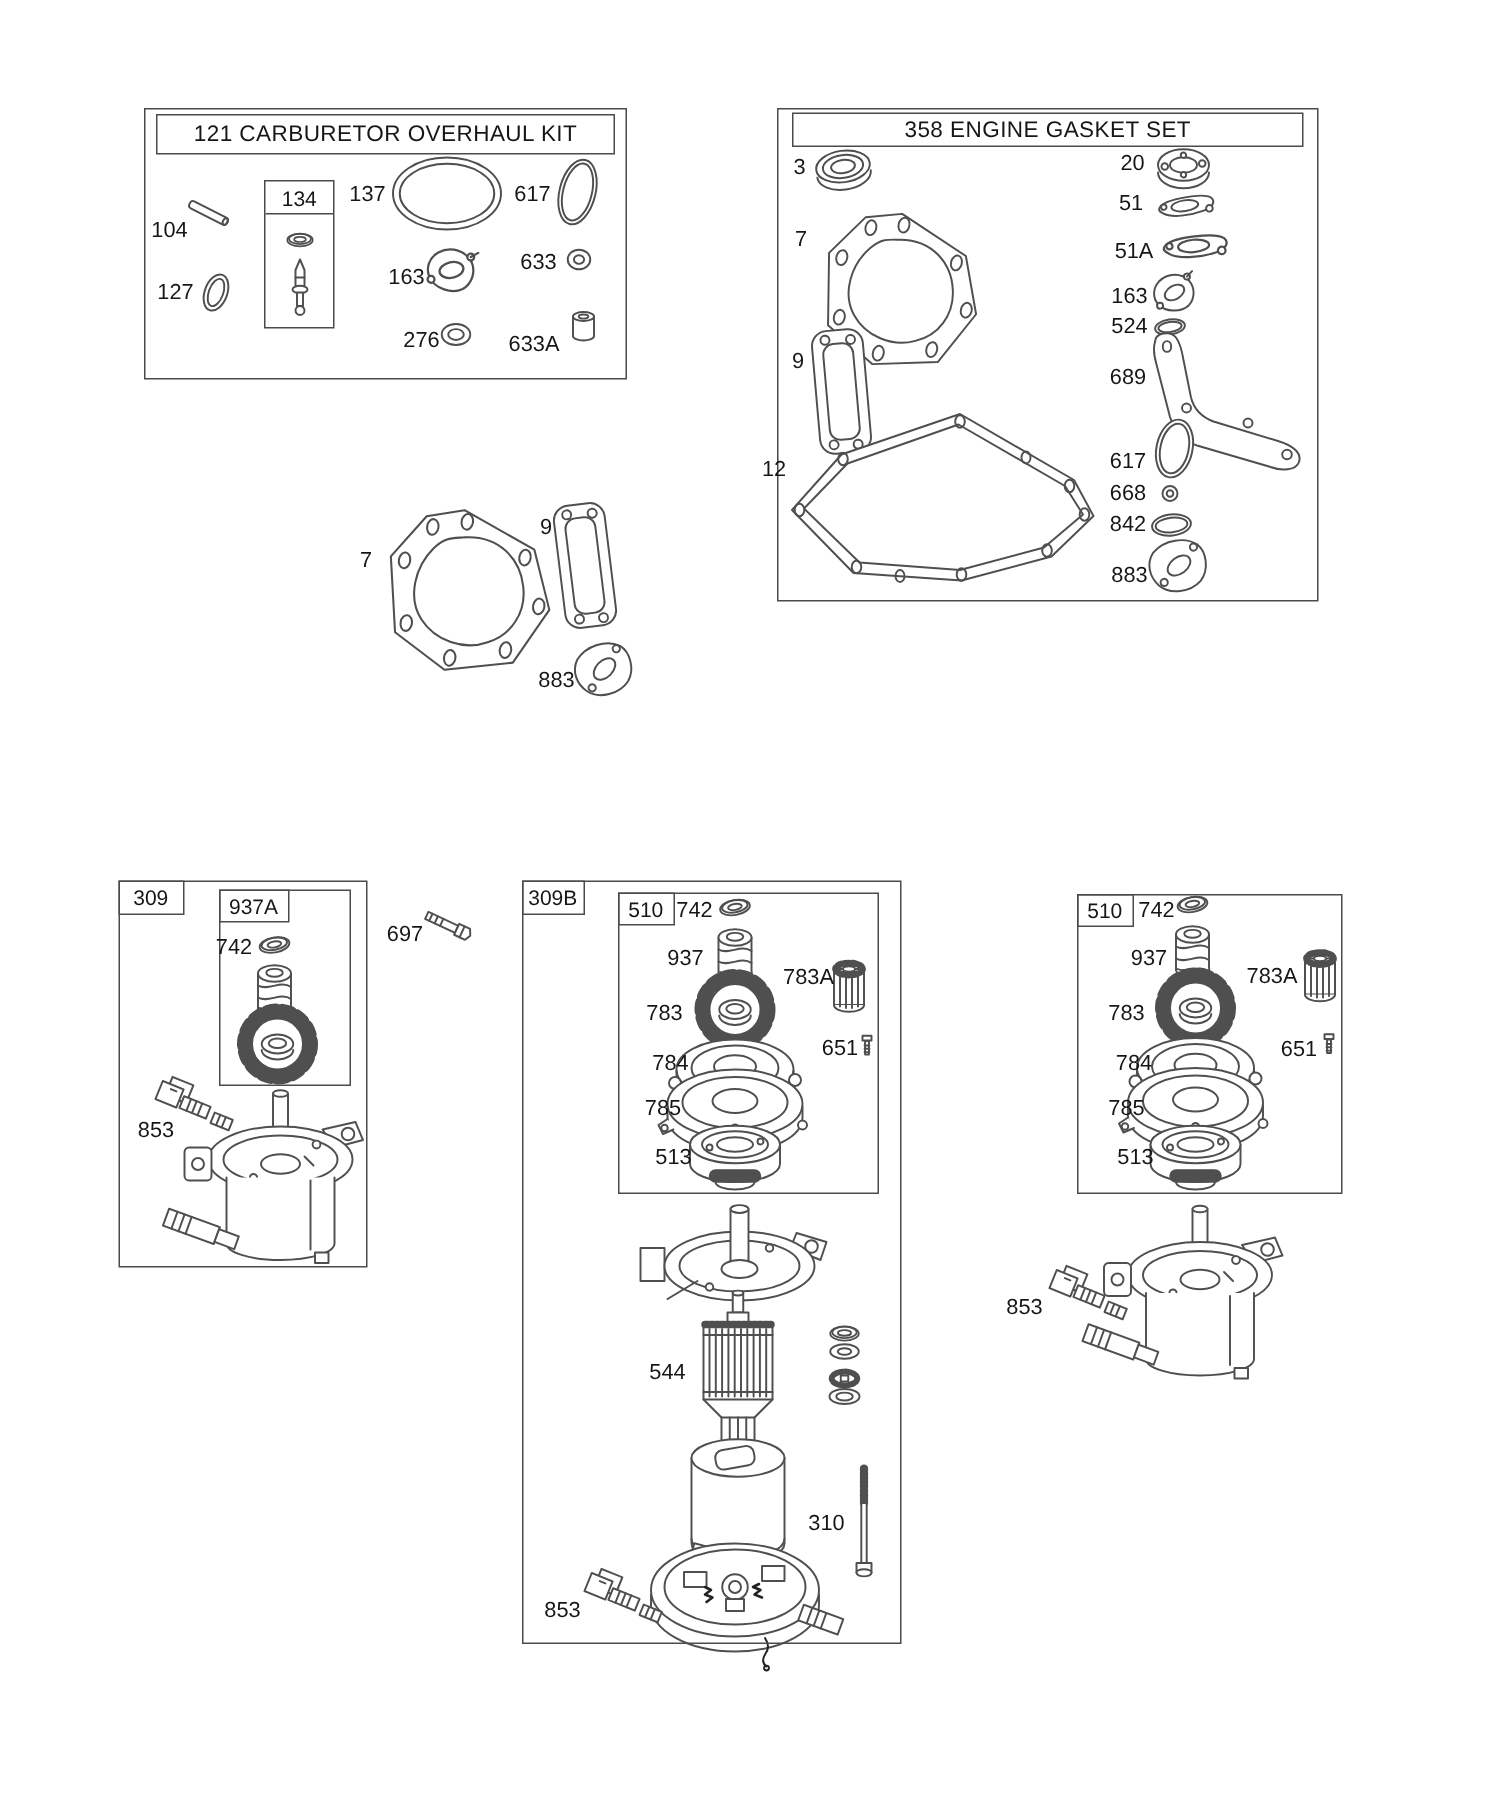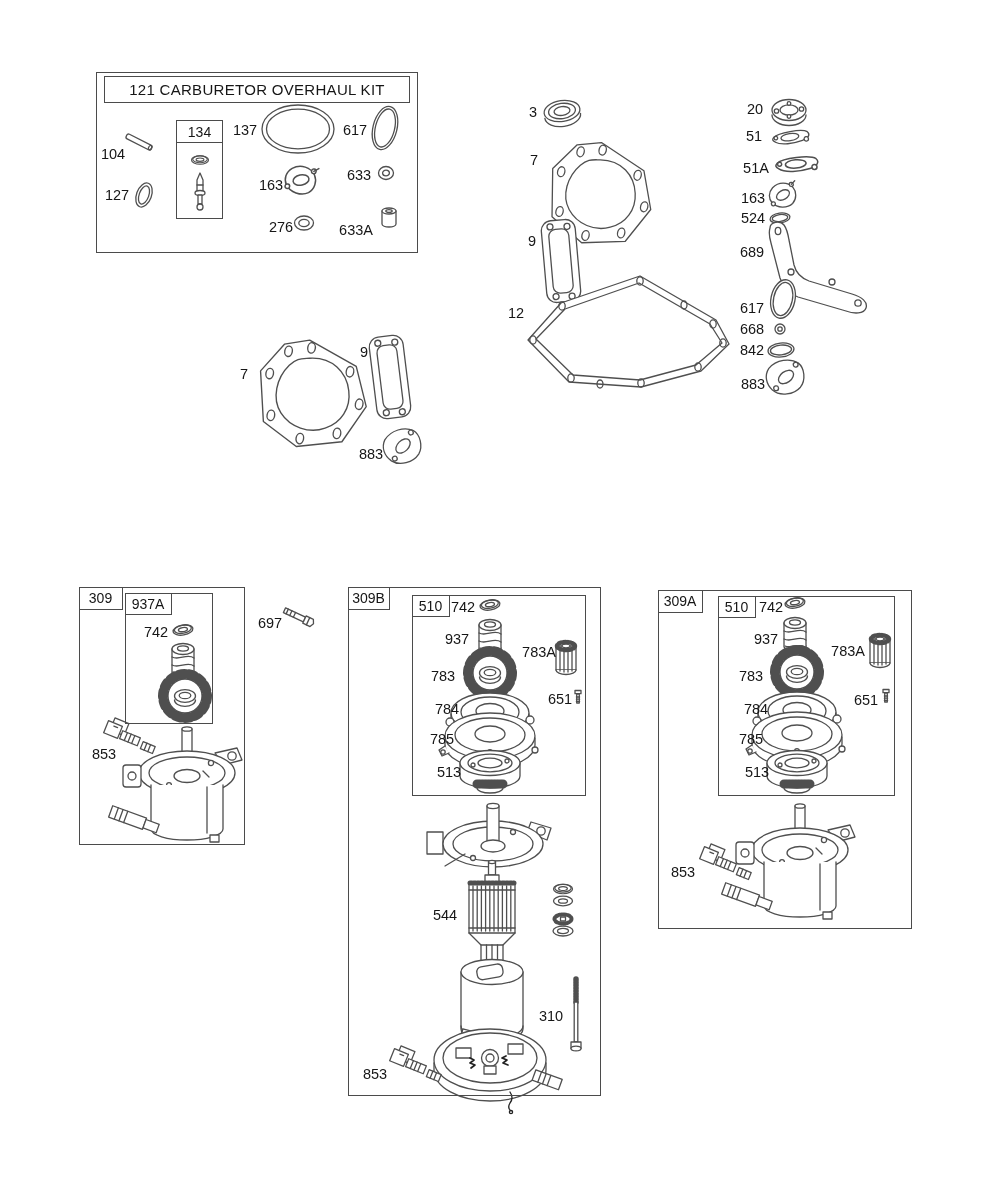--- a/index.html
+++ b/index.html
@@ -414,49 +414,49 @@
     <div class="titleband" style="left:7px;right:7px;top:3px;height:25px">
       <span>121 CARBURETOR OVERHAUL KIT</span>
     </div>
   </div>
   <div class="box" style="left:176px;top:88px;width:45px;height:97px">
     <div class="inner-head">
       <span>134</span>
     </div>
   </div>
 
+  <div class="box" style="left:518px;top:40px;width:359px;height:327px">
+    <div class="titleband" style="left:9px;right:9px;top:2px;height:21px">
+      <span>358 ENGINE GASKET SET</span>
+    </div>
+  </div>
 
 
   <div class="box" style="left:79px;top:555px;width:164px;height:256px">
     <div class="cornerlabel" style="width:42px;height:21px">
       <span>309</span>
     </div>
   </div>
-  <div class="box" style="left:125px;top:561px;width:86px;height:129px">
+  <div class="box" style="left:146px;top:561px;width:86px;height:129px">
     <div class="cornerlabel" style="width:45px;height:20px">
       <span>937A</span>
     </div>
   </div>
 
   <div class="box" style="left:348px;top:555px;width:251px;height:507px">
     <div class="cornerlabel" style="width:40px;height:21px">
       <span>309B</span>
     </div>
   </div>
   <div class="box" style="left:412px;top:563px;width:172px;height:199px">
     <div class="cornerlabel" style="width:36px;height:20px">
       <span>510</span>
     </div>
   </div>
 
-  <div class="box" style="left:658px;top:558px;width:252px;height:337px">
-    <div class="cornerlabel" style="width:43px;height:21px">
-      <span>309A</span>
-    </div>
-  </div>
   <div class="box" style="left:718px;top:564px;width:175px;height:198px">
     <div class="cornerlabel" style="width:36px;height:20px">
       <span>510</span>
     </div>
   </div>
 
   <span class="pl" style="left:113px;top:122px">104</span>
   <span class="pl" style="left:117px;top:163px">127</span>
   <span class="pl" style="left:245px;top:98px">137</span>
   <span class="pl" style="left:355px;top:98px">617</span>

